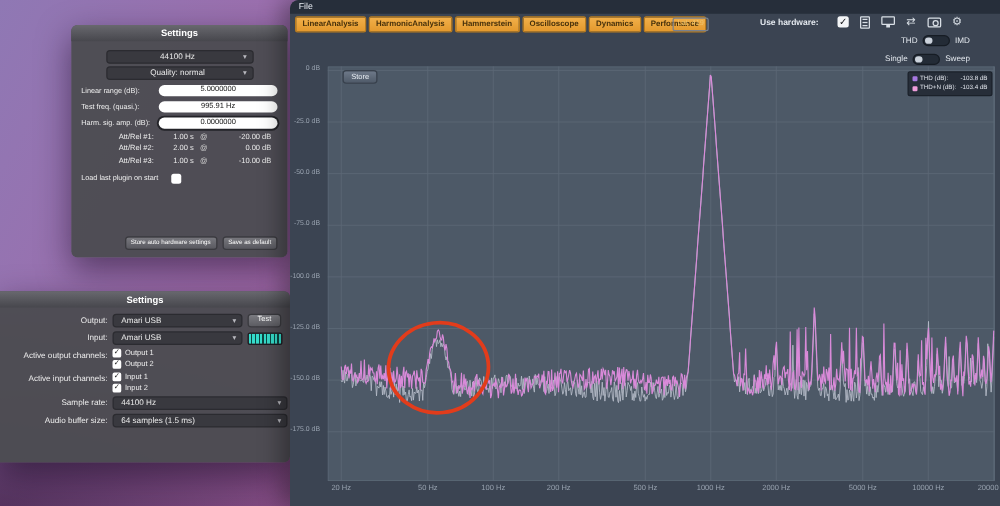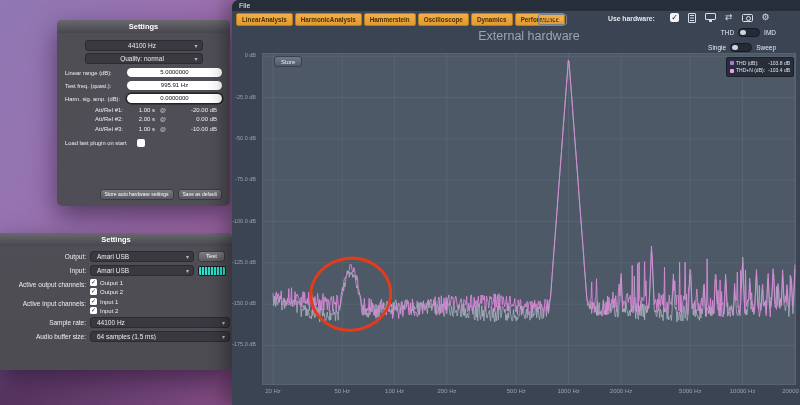--- a/index.html
+++ b/index.html
@@ -260,21 +260,20 @@
     <span>THD</span>
     <span class="switch"></span>
     <span>IMD</span>
   </div>
   <div class="togglerow tr2">
     <span>Single</span>
     <span class="switch"></span>
     <span>Sweep</span>
   </div>
 
-  <div class="plottitle">External hardware</div>
 
   <div class="plotwrap">
     <svg id="spec" viewBox="0 0 534 332" width="534" height="332">
         <rect x="0" y="0" width="534" height="332" fill="#4d5967"></rect>
         <line x1="0" y1="3.3" x2="534" y2="3.3" stroke="#5b6876" stroke-width="0.7"></line>
         <line x1="0" y1="44.6" x2="534" y2="44.6" stroke="#5b6876" stroke-width="0.7"></line>
         <line x1="0" y1="85.9" x2="534" y2="85.9" stroke="#5b6876" stroke-width="0.7"></line>
         <line x1="0" y1="127.2" x2="534" y2="127.2" stroke="#5b6876" stroke-width="0.7"></line>
         <line x1="0" y1="168.5" x2="534" y2="168.5" stroke="#5b6876" stroke-width="0.7"></line>
         <line x1="0" y1="209.8" x2="534" y2="209.8" stroke="#5b6876" stroke-width="0.7"></line>

